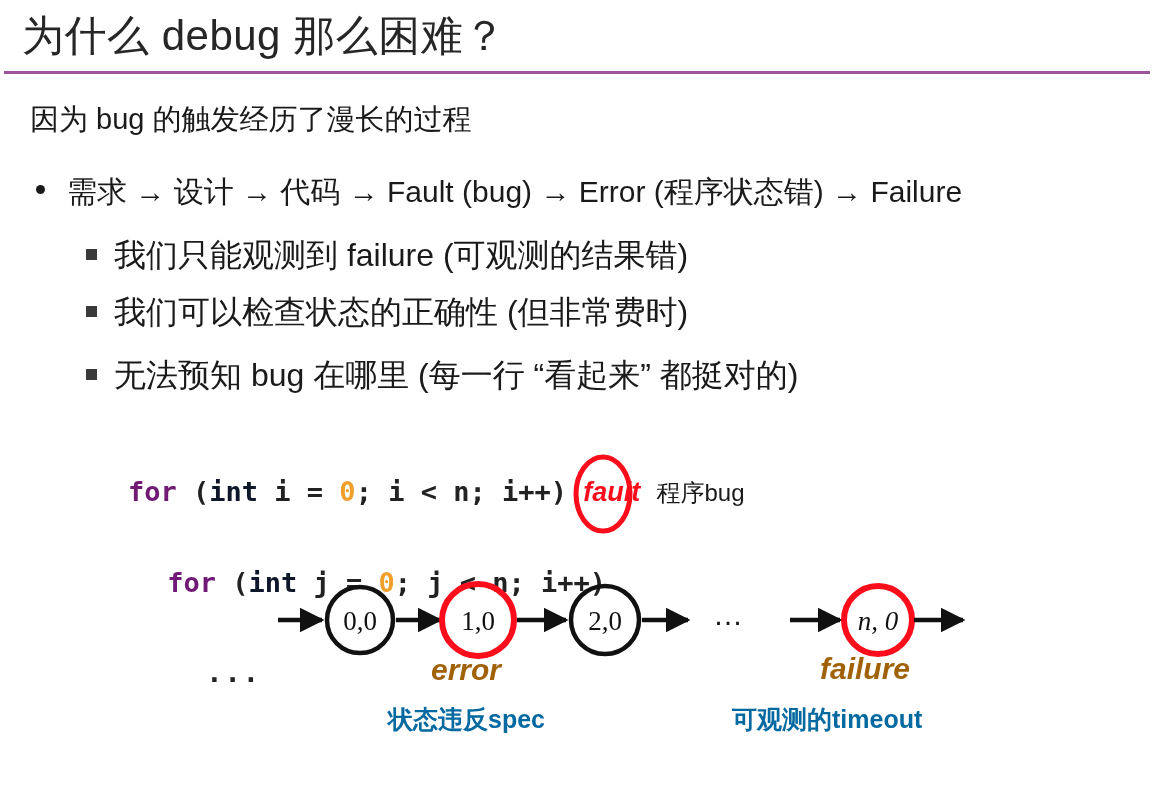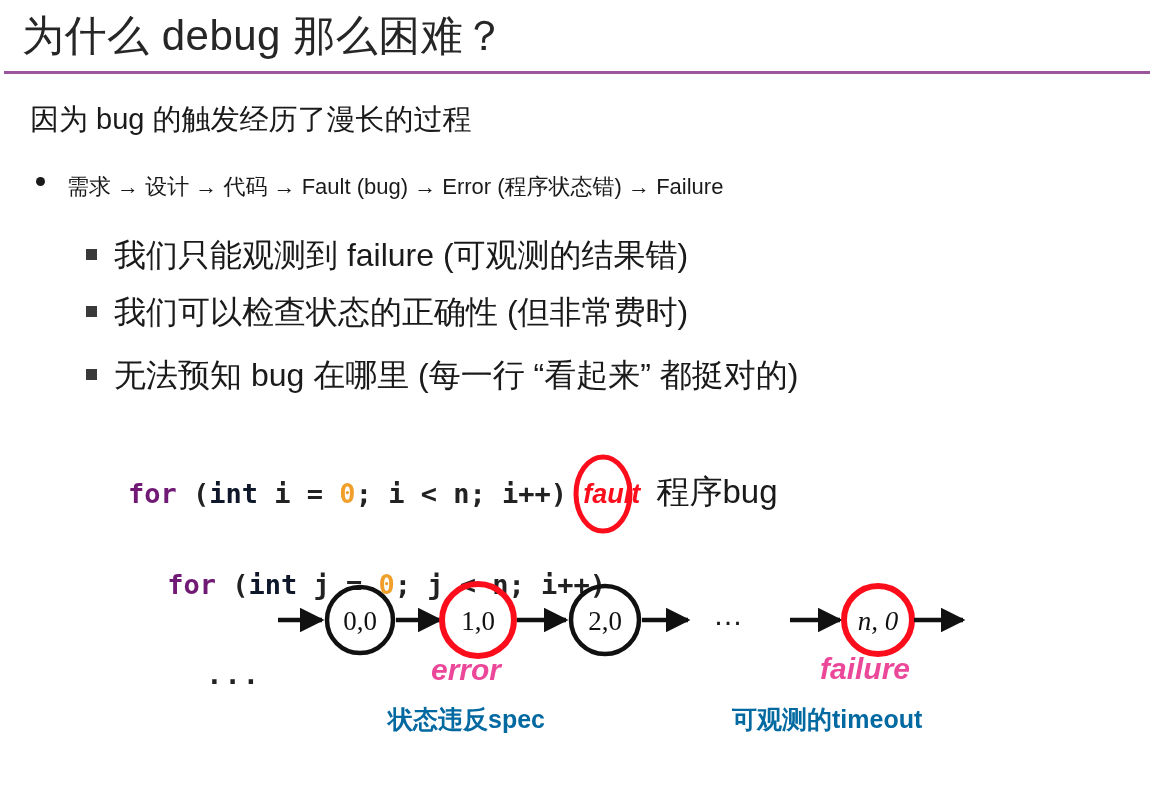--- a/index.html
+++ b/index.html
@@ -45,21 +45,21 @@
     font-weight: 400;
     color: #1a1a1a;
     white-space: nowrap;
     margin-left: 8px;
   }
 
   .bullet-l1 {
     position: absolute;
     left: 36px;
     top: 172px;
-    font-size: 22px;
+    font-size: 30px;
     white-space: nowrap;
     display: flex;
     align-items: baseline;
   }
   .dot-marker {
     display: inline-block;
     width: 9px;
     height: 9px;
     border-radius: 50%;
     background: #1a1a1a;
@@ -111,21 +111,21 @@
   .annot-red {
     color: #fc0d1b;
     font-style: italic;
     font-weight: bold;
     font-family: "Liberation Sans", sans-serif;
   }
   .annot-cn {
     color: #1a1a1a;
     font-weight: 400;
     font-family: "Liberation Sans", sans-serif;
-    font-size: 33px;
+    font-size: 24px;
   }
   .code-line2 { padding-left: 1.45em; }
   .code-dots  { padding-left: 2.9em; letter-spacing: 2px; }
 
   
   .diagram {
     position: absolute;
     left: 0;
     top: 560px;
     width: 1154px;
@@ -137,21 +137,21 @@
     fill: #111111;
   }
   .node-label-italic {
     font-family: "Liberation Serif", serif;
     font-style: italic;
     font-size: 27px;
     fill: #111111;
   }
   .diag-tag {
     position: absolute;
-    color: #ec4899;
+    color: #a16207;
     font-style: italic;
     font-weight: bold;
     font-size: 30px;
     white-space: nowrap;
   }
   .diag-caption {
     position: absolute;
     color: #0369a1;
     font-weight: bold;
     font-size: 25px;

